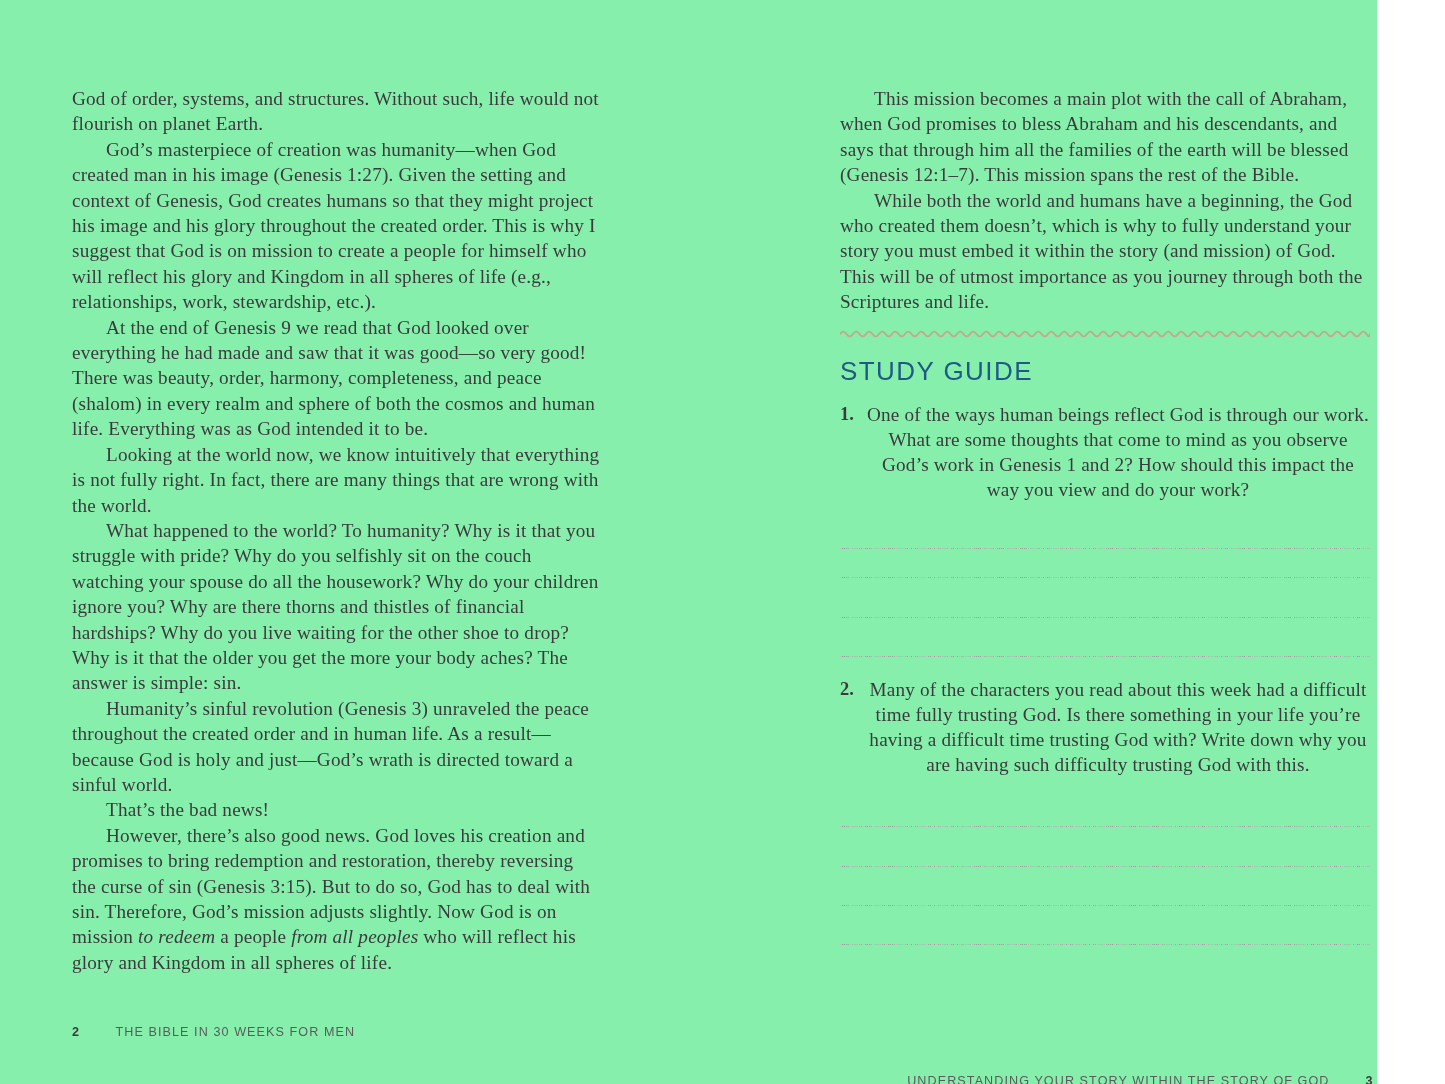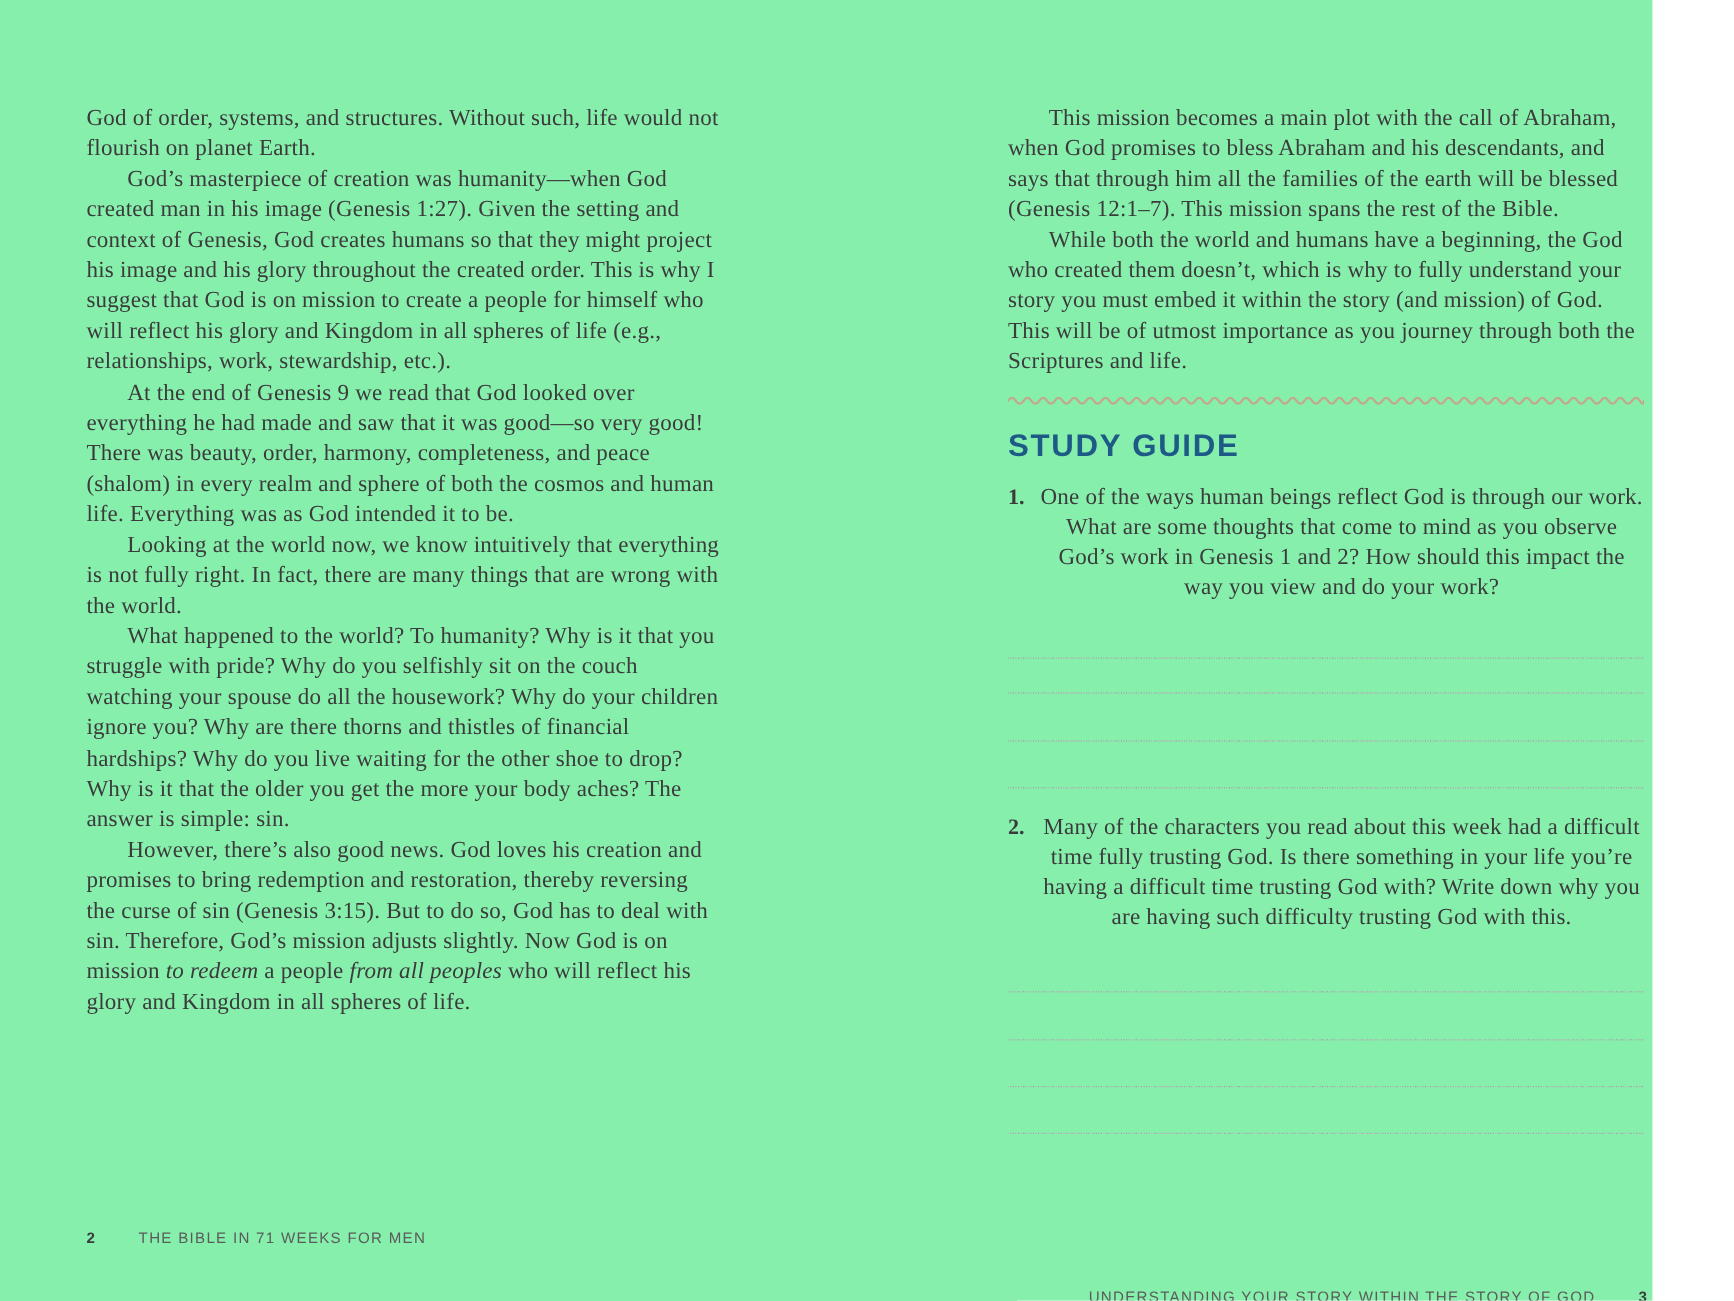--- a/index.html
+++ b/index.html
@@ -53,21 +53,21 @@
   .squiggle svg { display: block; }
 
   
   .study-heading {
     position: absolute;
     left: 840px;
     top: 356px;
     margin: 0;
     font-family: "Liberation Sans", "DejaVu Sans", sans-serif;
     font-size: 26px;
-    font-weight: 700;
+    font-weight: 400;
     letter-spacing: 0.055em;
     color: #1d5a86;
     line-height: 30px;
   }
 
   
   .question {
     position: absolute;
     left: 840px;
     width: 532px;
@@ -150,20 +150,22 @@
 
 <div class="page">
   <div class="spread">
 
     <div class="col col-left">
       <p class="body-p">God of order, systems, and structures. Without such, life would not flourish on planet Earth.</p>
       <p class="body-p indent">God’s masterpiece of creation was humanity—when God created man in his image (Genesis 1:27). Given the setting and context of Genesis, God creates humans so that they might project his image and his glory throughout the created order. This is why I suggest that God is on mission to create a people for himself who will reflect his glory and Kingdom in all spheres of life (e.g., relationships, work, stewardship, etc.).</p>
       <p class="body-p indent">At the end of Genesis 9 we read that God looked over everything he had made and saw that it was good—so very good! There was beauty, order, harmony, completeness, and peace (shalom) in every realm and sphere of both the cosmos and human life. Everything was as God intended it to be.</p>
       <p class="body-p indent">Looking at the world now, we know intuitively that everything is not fully right. In fact, there are many things that are wrong with the world.</p>
       <p class="body-p indent">What happened to the world? To humanity? Why is it that you struggle with pride? Why do you selfishly sit on the couch watching your spouse do all the housework? Why do your children ignore you? Why are there thorns and thistles of financial hardships? Why do you live waiting for the other shoe to drop? Why is it that the older you get the more your body aches? The answer is simple: sin.</p>
+      <p class="body-p indent">Humanity’s sinful revolution (Genesis 3) unraveled the peace throughout the created order and in human life. As a result—because God is holy and just—God’s wrath is directed toward a sinful world.</p>
+      <p class="body-p indent">That’s the bad news!</p>
       <p class="body-p indent">
         <span>However, there’s also good news. God loves his creation and promises to bring redemption and restoration, thereby reversing the curse of sin (Genesis 3:15). But to do so, God has to deal with sin. Therefore, God’s mission adjusts slightly. Now God is on mission </span><em>to redeem</em><span> a people </span><em>from all peoples</em><span> who will reflect his glory and Kingdom in all spheres of life.</span>
       </p>
     </div>
 
     <div class="col col-right">
       <p class="body-p indent">This mission becomes a main plot with the call of Abraham, when God promises to bless Abraham and his descendants, and says that through him all the families of the earth will be blessed (Genesis 12:1–7). This mission spans the rest of the Bible.</p>
       <p class="body-p indent">While both the world and humans have a beginning, the God who created them doesn’t, which is why to fully understand your story you must embed it within the story (and mission) of God. This will be of utmost importance as you journey through both the Scriptures and life.</p>
     </div>
 
@@ -194,21 +196,21 @@
       </div>
     </div>
 
     <div class="ruleline" style="top:826px;"></div>
     <div class="ruleline" style="top:866px;"></div>
     <div class="ruleline" style="top:905px;"></div>
     <div class="ruleline" style="top:944px;"></div>
 
     <div class="footer footer-left">
       <span class="folio">2</span>
-      <span class="running-head">THE BIBLE IN 71 WEEKS FOR MEN</span>
+      <span class="running-head">THE BIBLE IN 30 WEEKS FOR MEN</span>
     </div>
 
     <div class="footer footer-right">
       <span class="running-head">UNDERSTANDING YOUR STORY WITHIN THE STORY OF GOD</span>
       <span class="folio">3</span>
     </div>
 
   </div>
 </div>
 

